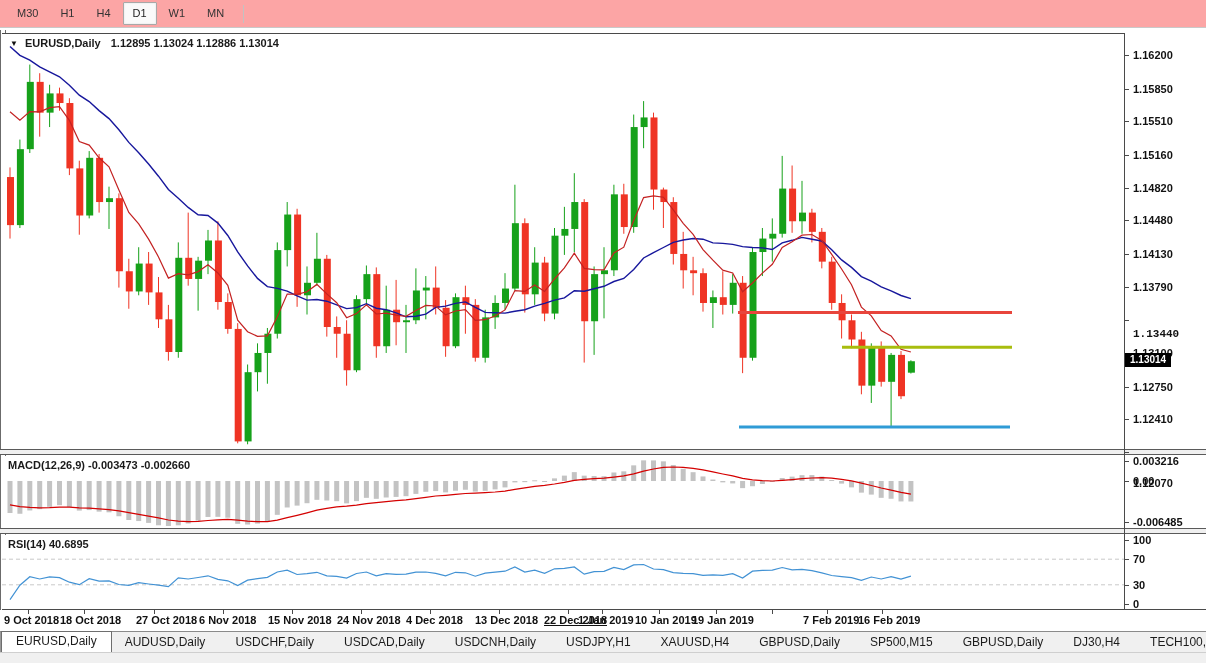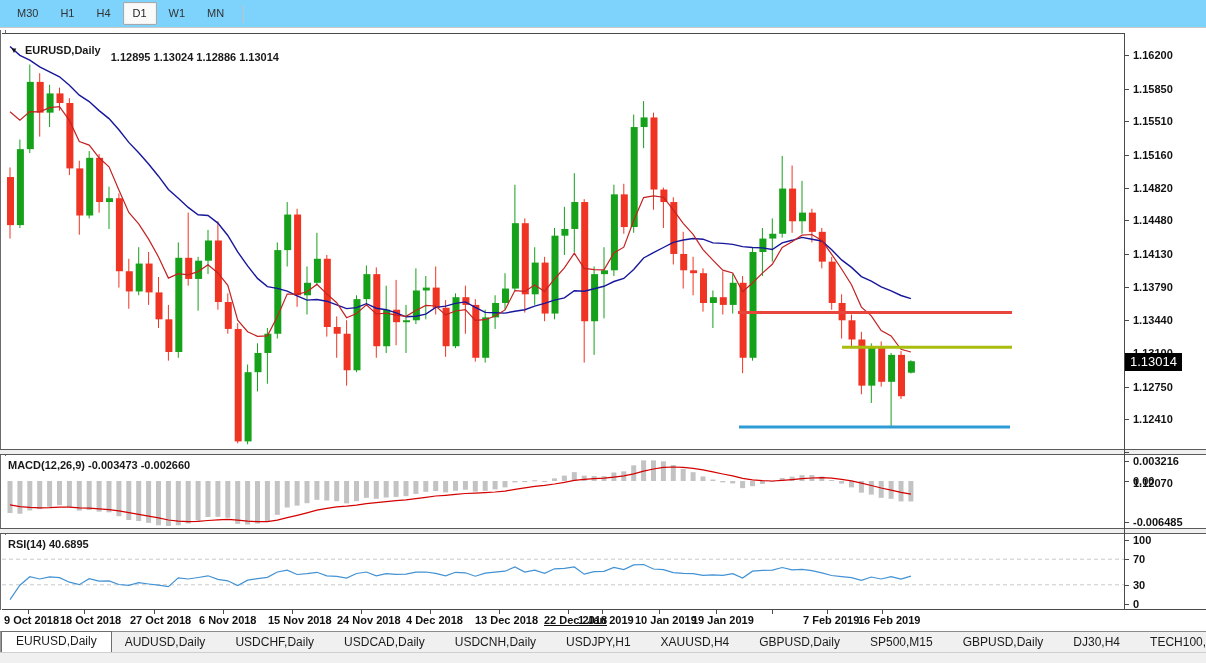--- a/index.html
+++ b/index.html
@@ -1,41 +1,41 @@
 <!DOCTYPE html>
 <html><head>
 <meta charset="utf-8">
 <style>
   html,body{margin:0;padding:0;background:#e8e8e8;}
   #screen{position:relative;width:1206px;height:663px;background:#ffffff;overflow:hidden;
           font-family:"Liberation Sans",sans-serif;-webkit-font-smoothing:antialiased;}
   
-  #toolbar{position:absolute;left:0;top:0;width:1206px;height:28px;background:#7dd3fc;
+  #toolbar{position:absolute;left:0;top:0;width:1206px;height:28px;background:#fca5a5;
            border-bottom:1px solid #c9c9c9;display:flex;align-items:center;padding-left:6px;box-sizing:border-box;}
   .tf-btn{height:21px;line-height:21px;padding:0 9px;margin:0 1px;font-size:11px;color:#333;
           border:1px solid transparent;border-radius:1px;cursor:default;}
   .tf-btn.active{background:#fafafa;border:1px solid #a8a8a8;box-shadow:inset 0 0 2px #ddd;color:#222;}
   .tb-divider{width:1px;height:18px;background:#c2c2c2;margin:0 8px;}
   
   #frame-left{position:absolute;left:0;top:30px;width:4px;height:622px;background:#ffffff;
               border-left:1px solid #6b6b6b;border-right:1px solid #6b6b6b;}
   .hline-border{position:absolute;background:#4a4a4a;height:1px;}
   #axis-vline{position:absolute;left:1124px;top:33px;width:1px;height:576px;background:#4a4a4a;}
   .panel-sep{position:absolute;left:0px;width:1206px;height:4px;background:#f0f0f0;
              border-top:1px solid #5a5a5a;border-bottom:1px solid #5a5a5a;}
   
   .chart-label{position:absolute;font-size:11px;font-weight:700;color:#1a1a1a;white-space:pre;}
   #main-title{left:10px;top:37px;display:flex;align-items:center;}
   #main-title .dd{font-size:8px;margin-right:7px;color:#111;}
-  #main-title .vals{margin-left:10px;font-weight:700;margin-top:14px;}
+  #main-title .vals{margin-left:10px;font-weight:700;}
   
   #right-axis{position:absolute;left:1124px;top:0;width:82px;height:663px;}
   .axis-label{position:absolute;left:9px;font-size:11px;font-weight:700;color:#111;white-space:nowrap;}
   .axis-tick{position:absolute;left:0;width:5px;height:1px;background:#4a4a4a;}
-  #price-badge{position:absolute;left:1px;background:#000;color:#fff;font-size:13px;font-weight:400;
+  #price-badge{position:absolute;left:1px;background:#000;color:#fff;font-size:10px;font-weight:700;
                padding:1px 5px 2px 5px;z-index:5;}
   
   .panel-svg{position:absolute;left:2px;background:#fff;}
   
   #date-axis{position:absolute;left:0;top:610px;width:1058px;height:21px;background:#fff;}
   .date-label{position:absolute;top:4px;font-size:11px;font-weight:700;color:#111;white-space:nowrap;}
   .date-tick{position:absolute;top:0;width:1px;height:4px;background:#4a4a4a;}
   
   #tabbar{position:absolute;left:0;top:631px;width:1206px;height:21px;background:#f0f0f0;
           display:flex;align-items:flex-end;box-sizing:border-box;border-top:1px solid #8a8a8a;}
@@ -381,21 +381,21 @@
       <div class="axis-label" style="top: 149px;">1.15160</div>
       <div class="axis-tick" style="top: 188px;"></div>
       <div class="axis-label" style="top: 182px;">1.14820</div>
       <div class="axis-tick" style="top: 220px;"></div>
       <div class="axis-label" style="top: 214px;">1.14480</div>
       <div class="axis-tick" style="top: 254px;"></div>
       <div class="axis-label" style="top: 248px;">1.14130</div>
       <div class="axis-tick" style="top: 287px;"></div>
       <div class="axis-label" style="top: 281px;">1.13790</div>
       <div class="axis-tick" style="top: 320px;"></div>
-      <div class="axis-label" style="top: 314px;">1.13440</div>
+      <div class="axis-label" style="top: 328px; font-family: Liberation Mono, monospace;">1.13440</div>
       <div class="axis-tick" style="top: 353px;"></div>
       <div class="axis-label" style="top: 347px;">1.13100</div>
       <div class="axis-tick" style="top: 387px;"></div>
       <div class="axis-label" style="top: 381px;">1.12750</div>
       <div class="axis-tick" style="top: 419px;"></div>
       <div class="axis-label" style="top: 413px;">1.12410</div>
       <div class="axis-tick" style="top: 452px;"></div>
       <div class="axis-label" style="top: 446px; margin-top: 31px;">1.12070</div>
       <div class="axis-tick" style="top: 461px;"></div>
       <div class="axis-label" style="top: 455px;">0.003216</div>
@@ -413,21 +413,21 @@
       <div class="axis-label" style="top: 598px;">0</div>
     </div>
   <div id="price-badge" style="top: 353.232px; left: 1125px;">1.13014</div>
 
   <div id="date-axis">
       <div class="date-tick" style="left: 28px;"></div>
       <div class="date-label" style="left: 4px;">9 Oct 2018</div>
       <div class="date-tick" style="left: 84px;"></div>
       <div class="date-label" style="left: 60px;">18 Oct 2018</div>
       <div class="date-tick" style="left: 154px;"></div>
-      <div class="date-label" style="left: 130px;">27 Oct 2018</div>
+      <div class="date-label" style="left: 136px;">27 Oct 2018</div>
       <div class="date-tick" style="left: 223px;"></div>
       <div class="date-label" style="left: 199px;">6 Nov 2018</div>
       <div class="date-tick" style="left: 292px;"></div>
       <div class="date-label" style="left: 268px;">15 Nov 2018</div>
       <div class="date-tick" style="left: 361px;"></div>
       <div class="date-label" style="left: 337px;">24 Nov 2018</div>
       <div class="date-tick" style="left: 430px;"></div>
       <div class="date-label" style="left: 406px;">4 Dec 2018</div>
       <div class="date-tick" style="left: 499px;"></div>
       <div class="date-label" style="left: 475px;">13 Dec 2018</div>

